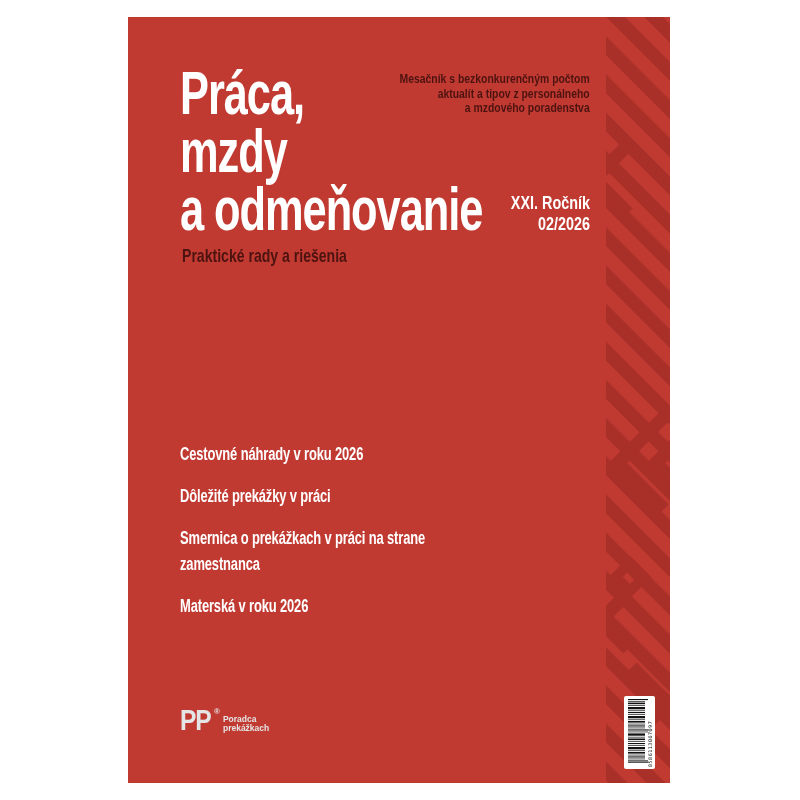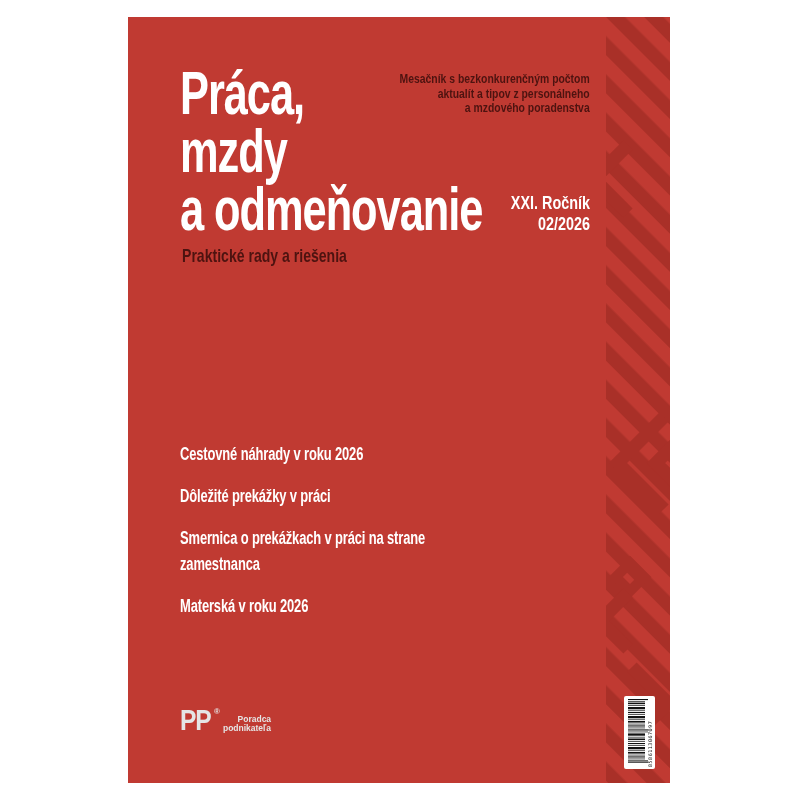--- a/index.html
+++ b/index.html
@@ -48,21 +48,21 @@
   }
   .article { margin-bottom:16px; }
 
   
   .publisher { position:absolute; left:52px; top:690px; display:flex; align-items:flex-start; color:#e5e5e5; }
   .pp {
     font-weight:700; font-size:30px; line-height:26px; letter-spacing:-1.5px;
     transform:scaleX(0.82); transform-origin:left top;
   }
   .reg { font-size:8px; font-weight:700; line-height:8px; margin-left:-3px; margin-top:1px; }
-  .pubname { display:flex; flex-direction:column; font-size:8.5px; font-weight:700; line-height:9px; margin-left:3px; margin-top:8px;align-items:flex-end; }
+  .pubname { display:flex; flex-direction:column; font-size:8.5px; font-weight:700; line-height:9px; margin-left:3px; margin-top:8px; }
 
   
   .barcode {
     position:absolute; left:496px; top:679px; width:31px; height:73px;
     background:#ffffff; border-radius:2px;
   }
   .barcode svg { display:block; width:31px; height:73px; }
 </style>
 </head>
 <body>
@@ -114,21 +114,21 @@
       <div class="article">Dôležité prekážky v práci</div>
       <div class="article">Smernica o prekážkach v práci na strane zamestnanca</div>
       <div class="article">Materská v roku 2026</div>
     </div>
 
     <div class="publisher">
       <span class="pp">PP</span>
       <span class="reg">®</span>
       <span class="pubname">
         <span>Poradca</span>
-        <span>podnikateľa</span>
+        <span>prekážkach</span>
       </span>
     </div>
 
     <div class="barcode">
       <svg viewBox="0 0 31 73">
         <g fill="#111111">
           <rect x="4" y="3" width="20" height="1.1"></rect>
           <rect x="4" y="5" width="17" height="0.7"></rect>
           <rect x="4" y="6.6" width="17" height="1.6"></rect>
           <rect x="4" y="9.3" width="17" height="0.7"></rect>

